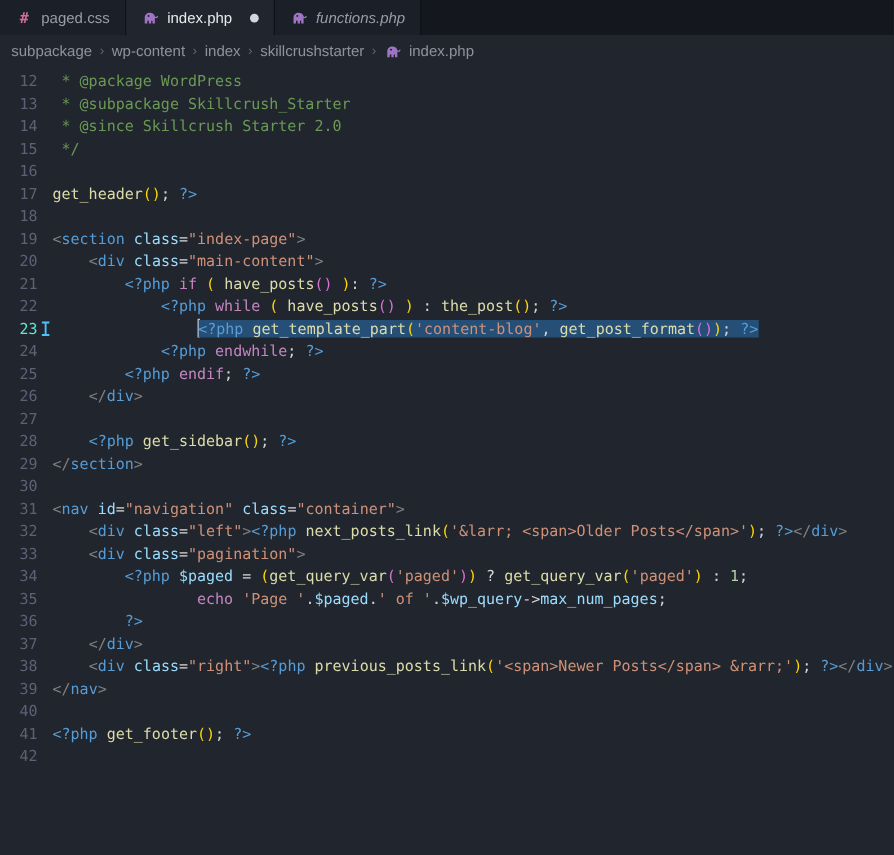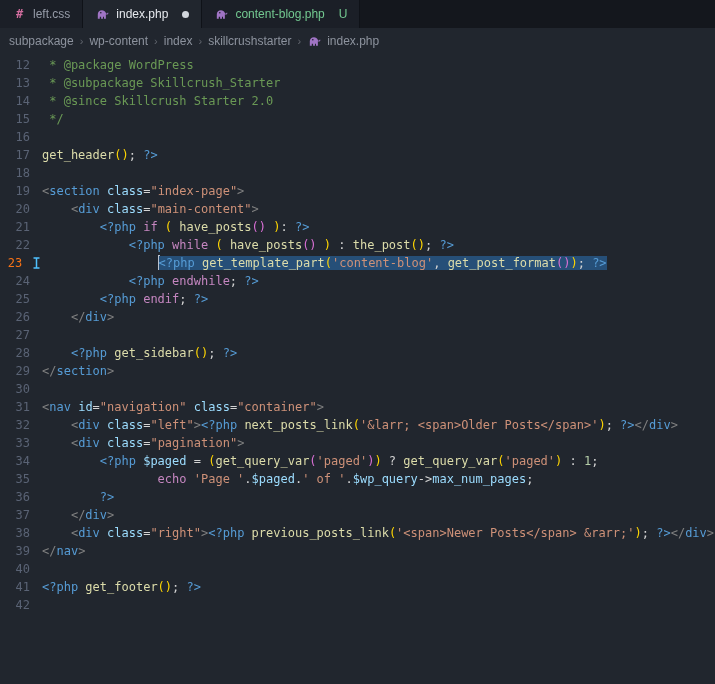--- a/index.html
+++ b/index.html
@@ -23,58 +23,57 @@
   .breadcrumbs { display:flex; align-items:center; height:26px; padding:0 9px; font-size:12px;
                  color:#8d939e; background:#21262e; }
   .crumb { display:flex; align-items:center; gap:5px; cursor:pointer; }
   .crumb-sep { color:#61666e; padding:0 6px; font-size:11px; }
 
   
   .editor { position:relative; padding-top:2px; font-family:"DejaVu Sans Mono", monospace;
             font-size:12px; line-height:18px; white-space:pre; overflow:hidden; }
   .line { display:flex; height:18px; }
   .ln { flex:0 0 30px; width:30px; text-align:right; color:#5a6375; user-select:none; }
-  .ln.active { color:#f97316;text-align:center; }
+  .ln.active { color:#5eead4; }
   .gpad { flex:0 0 12px; width:12px; position:relative; }
   .gutter-marker { position:absolute; left:2px; top:2px; }
   .code { flex:1 1 auto; }
   .sel { background:#264f78; }
   .cursor { display:inline-block; width:0; border-left:2px solid #b9c2cf; height:15px;
             vertical-align:text-bottom; margin-right:-1px; }
 </style>
 </head>
 <body>
 
 <div class="window">
   <div class="tabbar" id="tabbar">
       <div class="tab">
         <span class="tab-icon">
           <span class="hash-glyph">#</span>
         </span>
-        <span class="tab-label">left.css</span>
+        <span class="tab-label">paged.css</span>
       </div>
       <div class="tab active">
         <span class="tab-icon">
           <svg width="15" height="15" viewBox="0 0 16 16">
             <path fill="#A074C4" d="M3,12.5 V7.5 C3,5 5,3.5 7.4,3.5 C9.3,3.5 10.9,4.5 11.5,6.1 L11.6,6.4 C11.8,7 12.3,7.2 12.8,7 C13.1,6.9 13.3,6.6 13.3,6.2 H14.3 C14.3,7.3 13.7,8.1 12.7,8.1 C12.3,8.1 11.9,8 11.6,7.7 V12.5 H9.6 V10.3 H8.5 V12.5 H6.5 V10.3 H5.1 V12.5 Z"></path>
             <circle cx="6.2" cy="6.1" r="0.8" fill="#14171d"></circle>
           </svg>
         </span>
         <span class="tab-label">index.php</span>
         <span class="dirty-dot"></span>
       </div>
-      <div class="tab git-untracked">
+      <div class="tab italic">
         <span class="tab-icon">
           <svg width="15" height="15" viewBox="0 0 16 16">
             <path fill="#A074C4" d="M3,12.5 V7.5 C3,5 5,3.5 7.4,3.5 C9.3,3.5 10.9,4.5 11.5,6.1 L11.6,6.4 C11.8,7 12.3,7.2 12.8,7 C13.1,6.9 13.3,6.6 13.3,6.2 H14.3 C14.3,7.3 13.7,8.1 12.7,8.1 C12.3,8.1 11.9,8 11.6,7.7 V12.5 H9.6 V10.3 H8.5 V12.5 H6.5 V10.3 H5.1 V12.5 Z"></path>
             <circle cx="6.2" cy="6.1" r="0.8" fill="#14171d"></circle>
           </svg>
         </span>
-        <span class="tab-label">content-blog.php</span>
-        <span class="badge-u">U</span>
+        <span class="tab-label">functions.php</span>
       </div>
     </div>
   <div class="breadcrumbs" id="breadcrumbs">
       <span class="crumb">
         <span>subpackage</span>
       </span>
       <span class="crumb-sep">›</span>
       <span class="crumb">
         <span>wp-content</span>
       </span>

